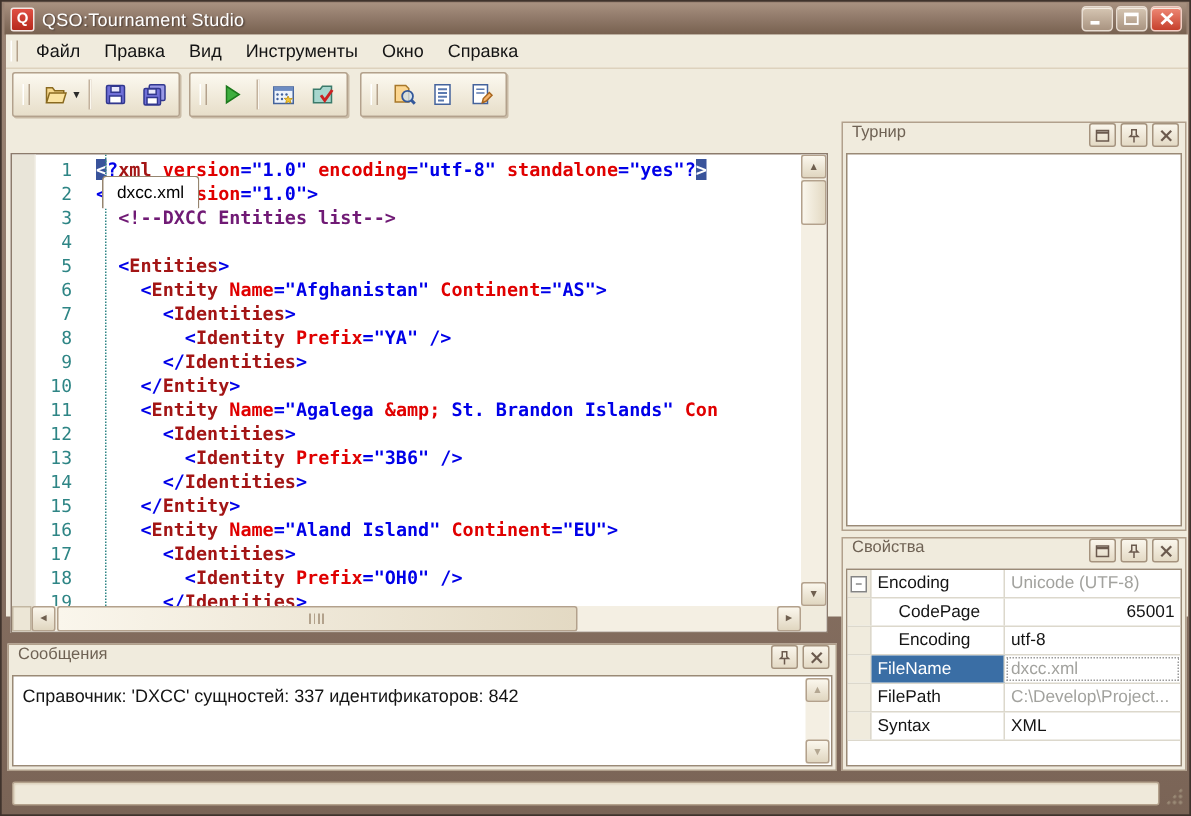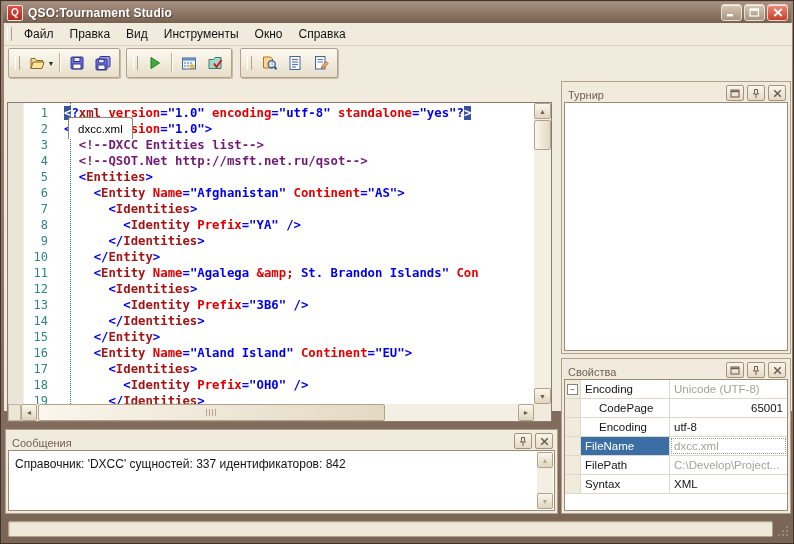--- a/index.html
+++ b/index.html
@@ -6,21 +6,21 @@
   body{width:794px;height:544px;position:relative;overflow:hidden;
        font-family:"Liberation Sans",sans-serif;background:#4a3c33;
        -webkit-font-smoothing:antialiased;}
   #frame{position:absolute;inset:0;background:linear-gradient(#9c8575,#7a6456);border:1px solid #3f332c;box-sizing:border-box;}
   
   #titlebar{position:absolute;left:2px;top:1px;right:2px;height:21px;display:flex;align-items:center;
             background:linear-gradient(#a89180,#8a7363 60%,#77614f);}
   #app-icon{width:14px;height:14px;margin:0 5px 0 4px;background:linear-gradient(#e05044,#b6281c);
             border:1px solid #f3e6e2;border-radius:2px;color:#fff;font-size:10px;font-weight:bold;
             display:flex;align-items:center;justify-content:center;line-height:1;}
-  #title-text{color:#fff;font-size:12px;font-weight:bold;text-shadow:1px 1px 1px #55453c;letter-spacing:.2px;}
+  #title-text{color:#fff;font-size:12px;font-weight:normal;text-shadow:1px 1px 1px #55453c;letter-spacing:.2px;}
   #win-controls{margin-left:auto;display:flex;gap:2px;margin-right:3px;}
   .winbtn{width:19px;height:15px;border-radius:3px;border:1px solid #e8ddd2;display:flex;align-items:center;justify-content:center;
           background:linear-gradient(#d7c7b4,#a99481);box-shadow:inset 0 1px 0 #f4ece2;}
   .winbtn.close{background:linear-gradient(#ef8a77,#c6402c);border-color:#f3cfc5;}
   
   #client{position:absolute;left:3px;top:22px;width:788px;height:388px;background:#f0ebdd;}
   
   #menubar{position:absolute;left:0;top:0;right:0;height:22px;display:flex;align-items:center;border-bottom:1px solid #ddd2bd;}
   .bar-grip{width:3px;height:14px;margin:0 4px 0 3px;border-left:1px solid #fff;border-right:1px solid #b3a18c;}
   .menu-item{font-size:12px;color:#141414;padding:3px 8px;}
@@ -66,21 +66,21 @@
   #editor-hsb{position:absolute;left:0;bottom:0;right:17px;height:17px;}
   #editor-hsb .sb-track{position:absolute;inset:0;}
   #hsb-box{position:absolute;left:0;top:0;width:13px;height:17px;background:#ece6d6;border:1px solid #c3b7a2;box-sizing:border-box;}
   #hsb-left{position:absolute;left:13px;top:0;width:16px;height:17px;}
   #hsb-right{position:absolute;right:0;top:0;width:16px;height:17px;}
   #hsb-thumb{position:absolute;left:30px;top:0;width:347px;height:17px;}
   .hgrip{width:11px;height:7px;background:repeating-linear-gradient(90deg,#b3a28c 0 1px,rgba(0,0,0,0) 1px 3px);}
   #editor-corner{position:absolute;right:0;bottom:0;width:17px;height:17px;background:#f0ebdd;}
   
   .panel{position:absolute;border:1px solid #b1a08c;background:#f0ebdd;box-sizing:border-box;}
-  .panel-header{height:19px;display:flex;align-items:flex-end;padding:0 4px 0 6px;}
+  .panel-header{height:19px;display:flex;align-items:flex-start;padding:0 4px 0 6px;}
   .panel-title{font-size:11px;color:#6f6254;flex:1;}
   .hdr-btns{display:flex;gap:3px;}
   .hdr-btn{width:16px;height:14px;border:1px solid #a5937e;border-radius:2px;background:linear-gradient(#faf6ec,#e4dac5);
            display:flex;align-items:center;justify-content:center;}
   .panel-body{position:absolute;left:2px;right:2px;bottom:2px;background:#fff;border:1px solid #9a8a76;box-sizing:border-box;}
   #panel-tournament{left:557px;top:58px;width:230px;height:273px;}
   #panel-tournament .panel-body{top:20px;}
   #panel-properties{left:557px;top:335px;width:230px;height:156px;}
   #panel-properties .panel-body{top:20px;}
   #panel-messages{left:1px;top:406px;width:553px;height:85px;}
@@ -280,21 +280,21 @@
         <div class="tab" style="left: 128px;">p150c.xml</div>
       </div>
 
     <div id="editor">
       <div id="editor-inner">
         <div id="sel-margin"></div>
         <div id="code-lines">
             <div class="editor-line"><span class="ln">1</span><span class="codetext"><span class="cd-hl">&lt;</span><span class="cd-d">?</span><span class="cd-e">xml</span><span class="cd-t"> </span><span class="cd-a">version</span><span class="cd-d">=</span><span class="cd-v">"1.0"</span><span class="cd-t"> </span><span class="cd-a">encoding</span><span class="cd-d">=</span><span class="cd-v">"utf-8"</span><span class="cd-t"> </span><span class="cd-a">standalone</span><span class="cd-d">=</span><span class="cd-v">"yes"</span><span class="cd-d">?</span><span class="cd-hl">&gt;</span></span></div>
             <div class="editor-line"><span class="ln">2</span><span class="codetext"><span class="cd-d">&lt;</span><span class="cd-e">DXCC</span><span class="cd-t"> </span><span class="cd-a">Version</span><span class="cd-d">=</span><span class="cd-v">"1.0"</span><span class="cd-d">&gt;</span></span></div>
             <div class="editor-line"><span class="ln">3</span><span class="codetext"><span class="cd-t">  </span><span class="cd-c">&lt;!--DXCC Entities list--&gt;</span></span></div>
-            <div class="editor-line"><span class="ln">4</span><span class="codetext"><span class="cd-t">  </span><span class="cd-c">&lt;!--QSOT.Net http://msft.net.ru/qsot--&gt;</span></span></div>
+            <div class="editor-line"><span class="ln">4</span></div>
             <div class="editor-line"><span class="ln">5</span><span class="codetext"><span class="cd-t">  </span><span class="cd-d">&lt;</span><span class="cd-e">Entities</span><span class="cd-d">&gt;</span></span></div>
             <div class="editor-line"><span class="ln">6</span><span class="codetext"><span class="cd-t">    </span><span class="cd-d">&lt;</span><span class="cd-e">Entity</span><span class="cd-t"> </span><span class="cd-a">Name</span><span class="cd-d">=</span><span class="cd-v">"Afghanistan"</span><span class="cd-t"> </span><span class="cd-a">Continent</span><span class="cd-d">=</span><span class="cd-v">"AS"</span><span class="cd-d">&gt;</span></span></div>
             <div class="editor-line"><span class="ln">7</span><span class="codetext"><span class="cd-t">      </span><span class="cd-d">&lt;</span><span class="cd-e">Identities</span><span class="cd-d">&gt;</span></span></div>
             <div class="editor-line"><span class="ln">8</span><span class="codetext"><span class="cd-t">        </span><span class="cd-d">&lt;</span><span class="cd-e">Identity</span><span class="cd-t"> </span><span class="cd-a">Prefix</span><span class="cd-d">=</span><span class="cd-v">"YA"</span><span class="cd-t"> </span><span class="cd-d">/&gt;</span></span></div>
             <div class="editor-line"><span class="ln">9</span><span class="codetext"><span class="cd-t">      </span><span class="cd-d">&lt;/</span><span class="cd-e">Identities</span><span class="cd-d">&gt;</span></span></div>
             <div class="editor-line"><span class="ln">10</span><span class="codetext"><span class="cd-t">    </span><span class="cd-d">&lt;/</span><span class="cd-e">Entity</span><span class="cd-d">&gt;</span></span></div>
             <div class="editor-line"><span class="ln">11</span><span class="codetext"><span class="cd-t">    </span><span class="cd-d">&lt;</span><span class="cd-e">Entity</span><span class="cd-t"> </span><span class="cd-a">Name</span><span class="cd-d">=</span><span class="cd-v">"Agalega </span><span class="cd-ent">&amp;amp;</span><span class="cd-v"> St. Brandon Islands"</span><span class="cd-t"> </span><span class="cd-a">Con</span></span></div>
             <div class="editor-line"><span class="ln">12</span><span class="codetext"><span class="cd-t">      </span><span class="cd-d">&lt;</span><span class="cd-e">Identities</span><span class="cd-d">&gt;</span></span></div>
             <div class="editor-line"><span class="ln">13</span><span class="codetext"><span class="cd-t">        </span><span class="cd-d">&lt;</span><span class="cd-e">Identity</span><span class="cd-t"> </span><span class="cd-a">Prefix</span><span class="cd-d">=</span><span class="cd-v">"3B6"</span><span class="cd-t"> </span><span class="cd-d">/&gt;</span></span></div>
             <div class="editor-line"><span class="ln">14</span><span class="codetext"><span class="cd-t">      </span><span class="cd-d">&lt;/</span><span class="cd-e">Identities</span><span class="cd-d">&gt;</span></span></div>

